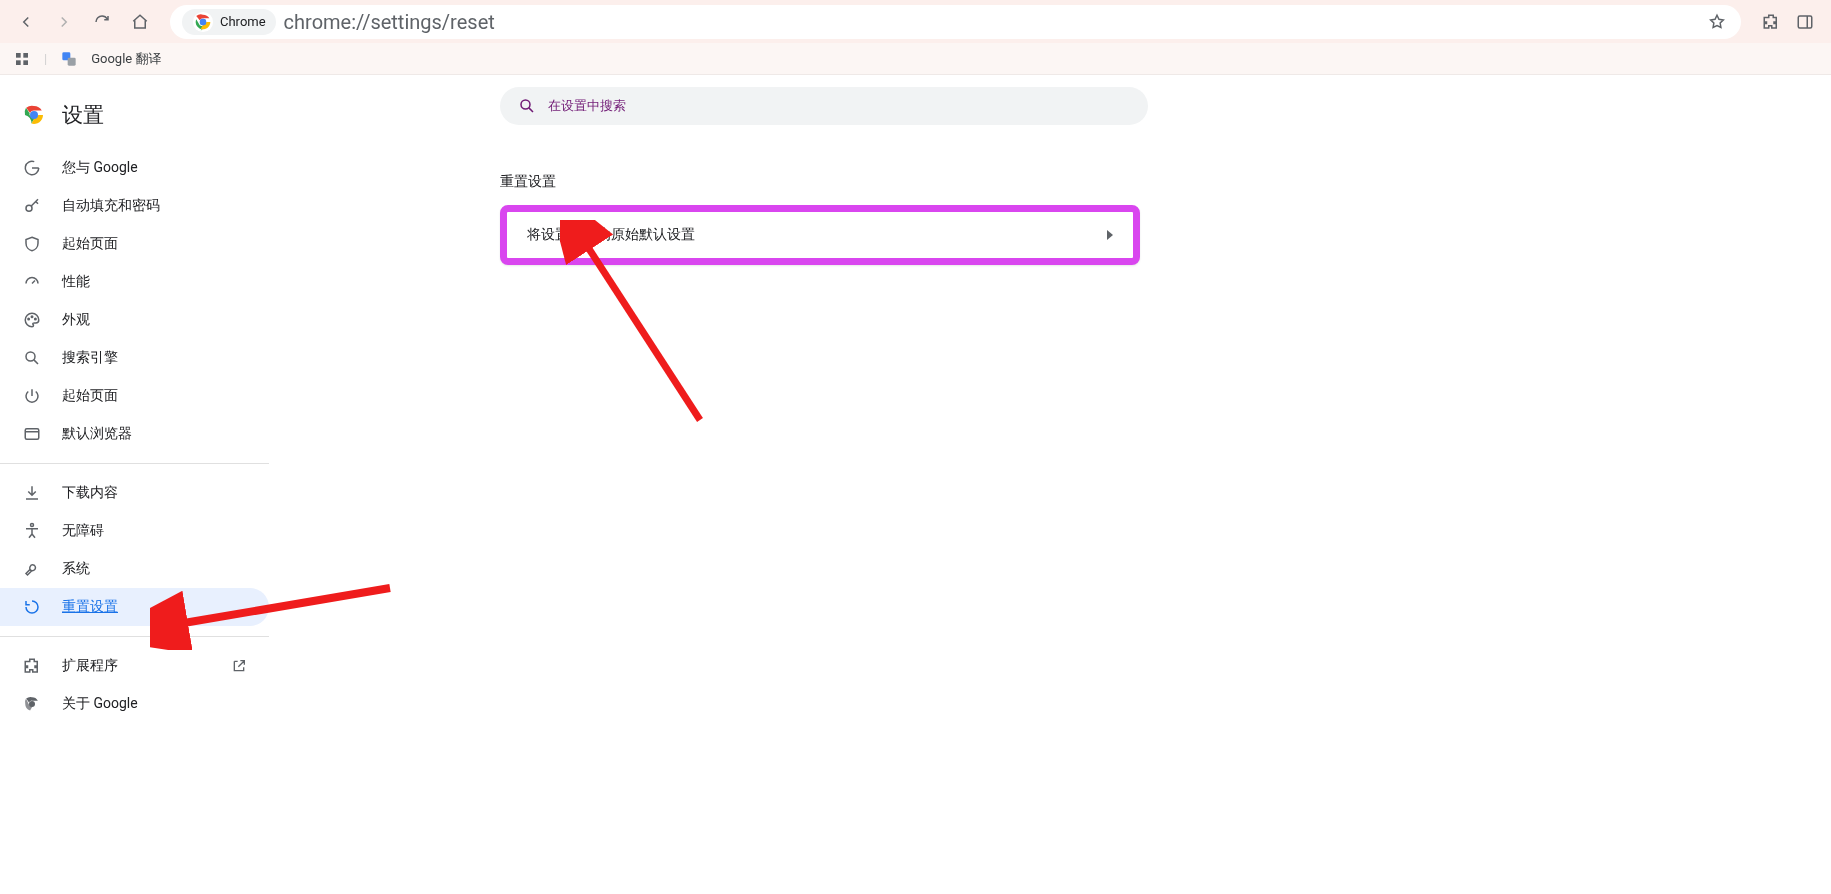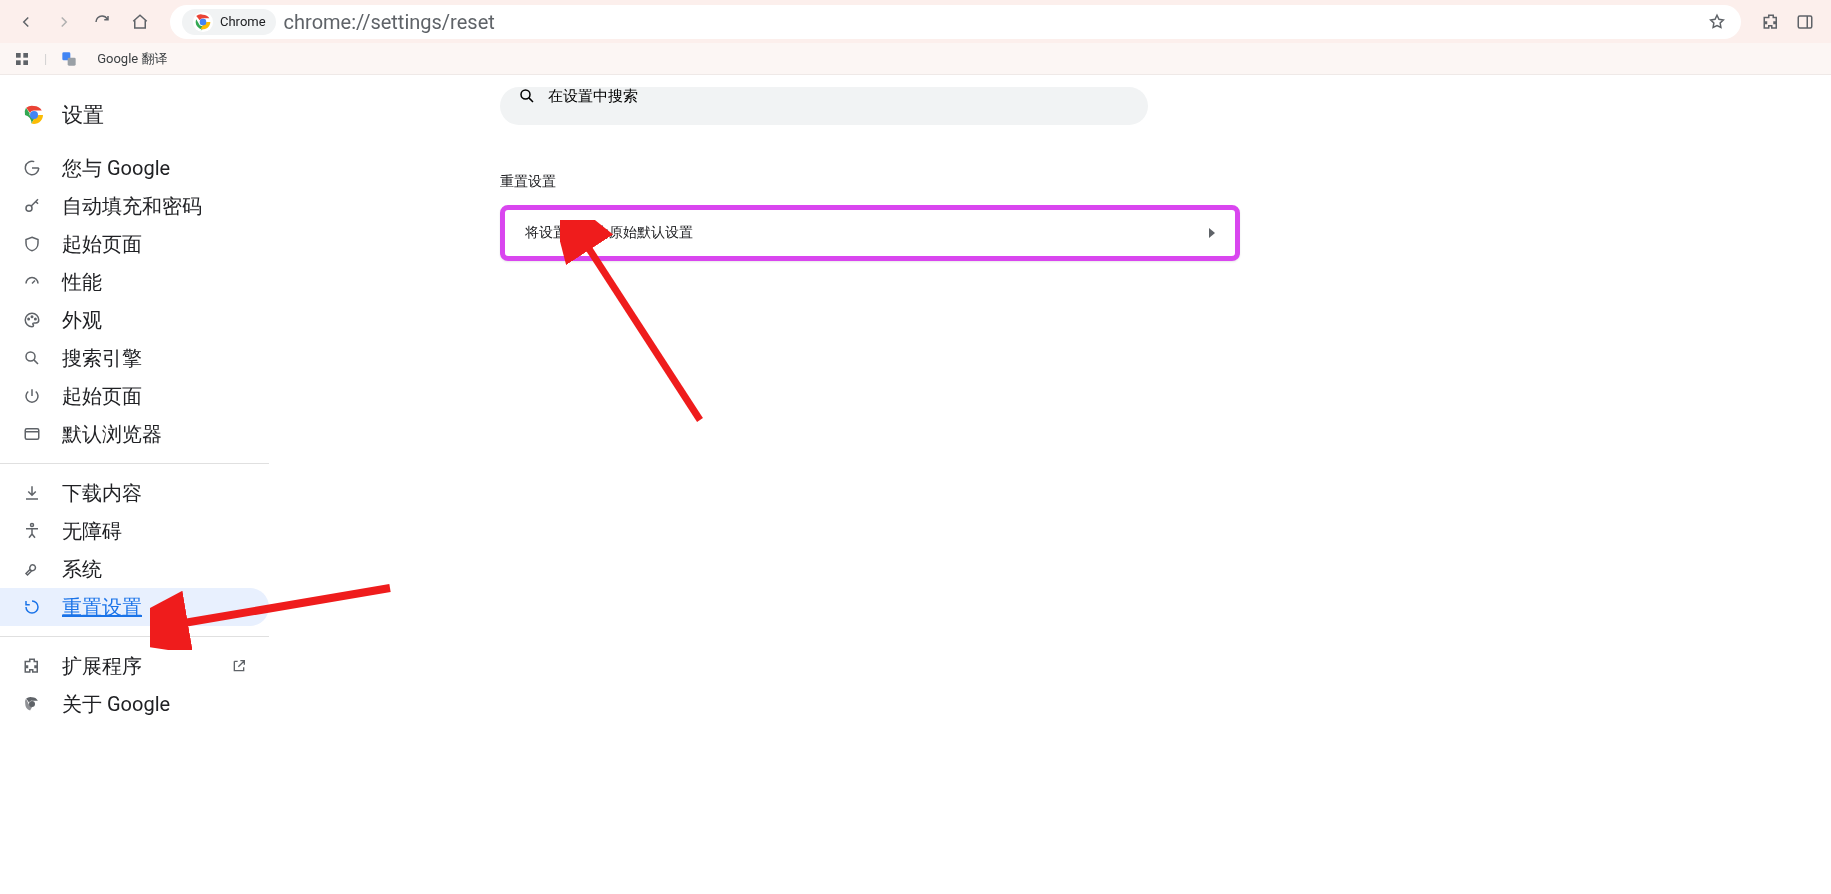--- a/index.html
+++ b/index.html
@@ -75,21 +75,21 @@
   align-items: center;
   padding: 0 14px;
   gap: 14px;
   font-size: 13px;
   color: #3c4043;
 }
 .bm-sep { color: #d0d0d0; }
 .bm-item {
   display: flex;
   align-items: center;
-  gap: 20px;
+  gap: 14px;
 }
 
 
 .settings-page {
   display: flex;
   height: calc(100% - 75px);
   background: #fff;
 }
 .sidebar {
   width: 270px;
@@ -110,21 +110,21 @@
   font-size: 21px;
   color: #202124;
 }
 .side-list { list-style: none; }
 .side-item {
   display: flex;
   align-items: center;
   gap: 20px;
   height: 38px;
   padding: 0 22px;
-  font-size: 20px;
+  font-size: 14px;
   color: #202124;
   cursor: pointer;
   border-radius: 0 20px 20px 0;
 }
 .side-item .icon {
   width: 20px;
   height: 20px;
   display: flex;
   align-items: center;
   justify-content: center;
@@ -153,34 +153,35 @@
   flex: 1;
   padding-top: 12px;
   padding-left: 230px;
 }
 .search-pill {
   width: 648px;
   height: 38px;
   background: #f1f3f4;
   border-radius: 20px;
   display: flex;
+  align-items: center;
   padding: 0 18px;
   gap: 12px;
-  color: #000000;
-  font-size: 15px;
+  color: #701a75;
+  font-size: 13px;
 }
 .section-title {
   margin-top: 48px;
   margin-bottom: 14px;
   font-size: 14px;
   color: #202124;
 }
 .card {
-  width: 740px;
-  border: 5px solid #d946ef;
+  width: 640px;
+  border: 7px solid #d946ef;
   border-radius: 8px;
   box-shadow: 0 1px 2px rgba(60,64,67,.12);
   background: #fff;
 }
 .card-row {
   display: flex;
   align-items: center;
   justify-content: space-between;
   padding: 14px 20px;
   font-size: 14px;

